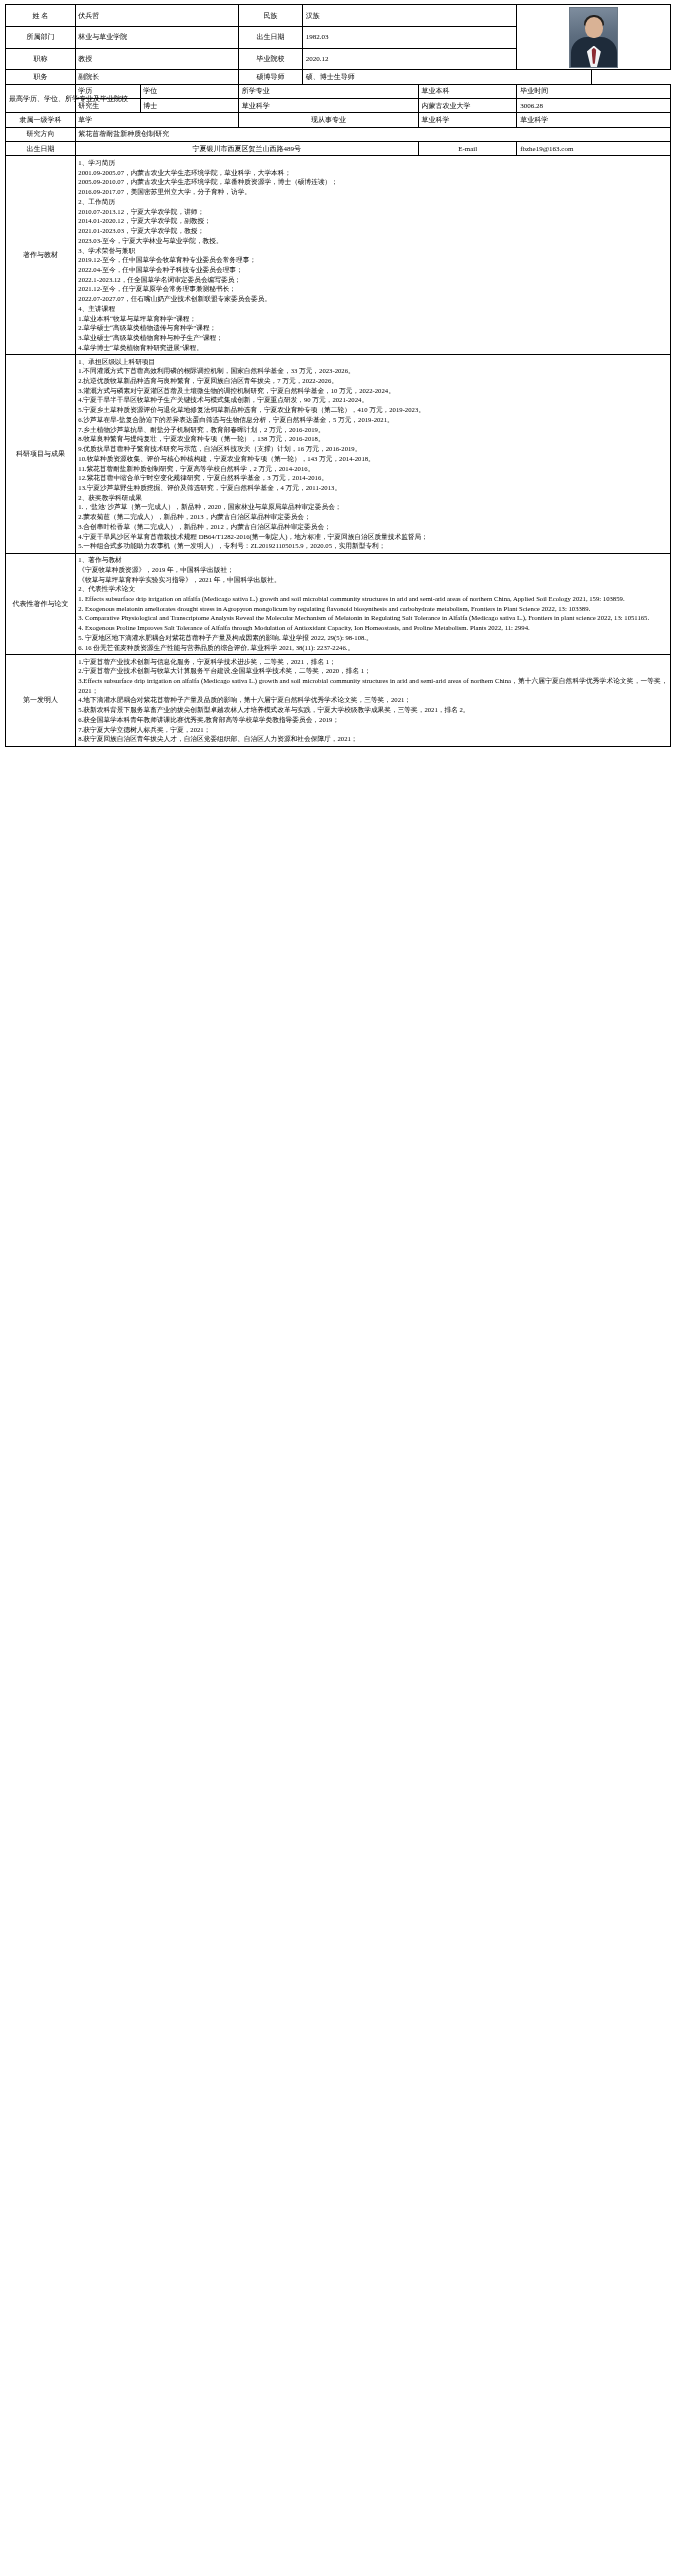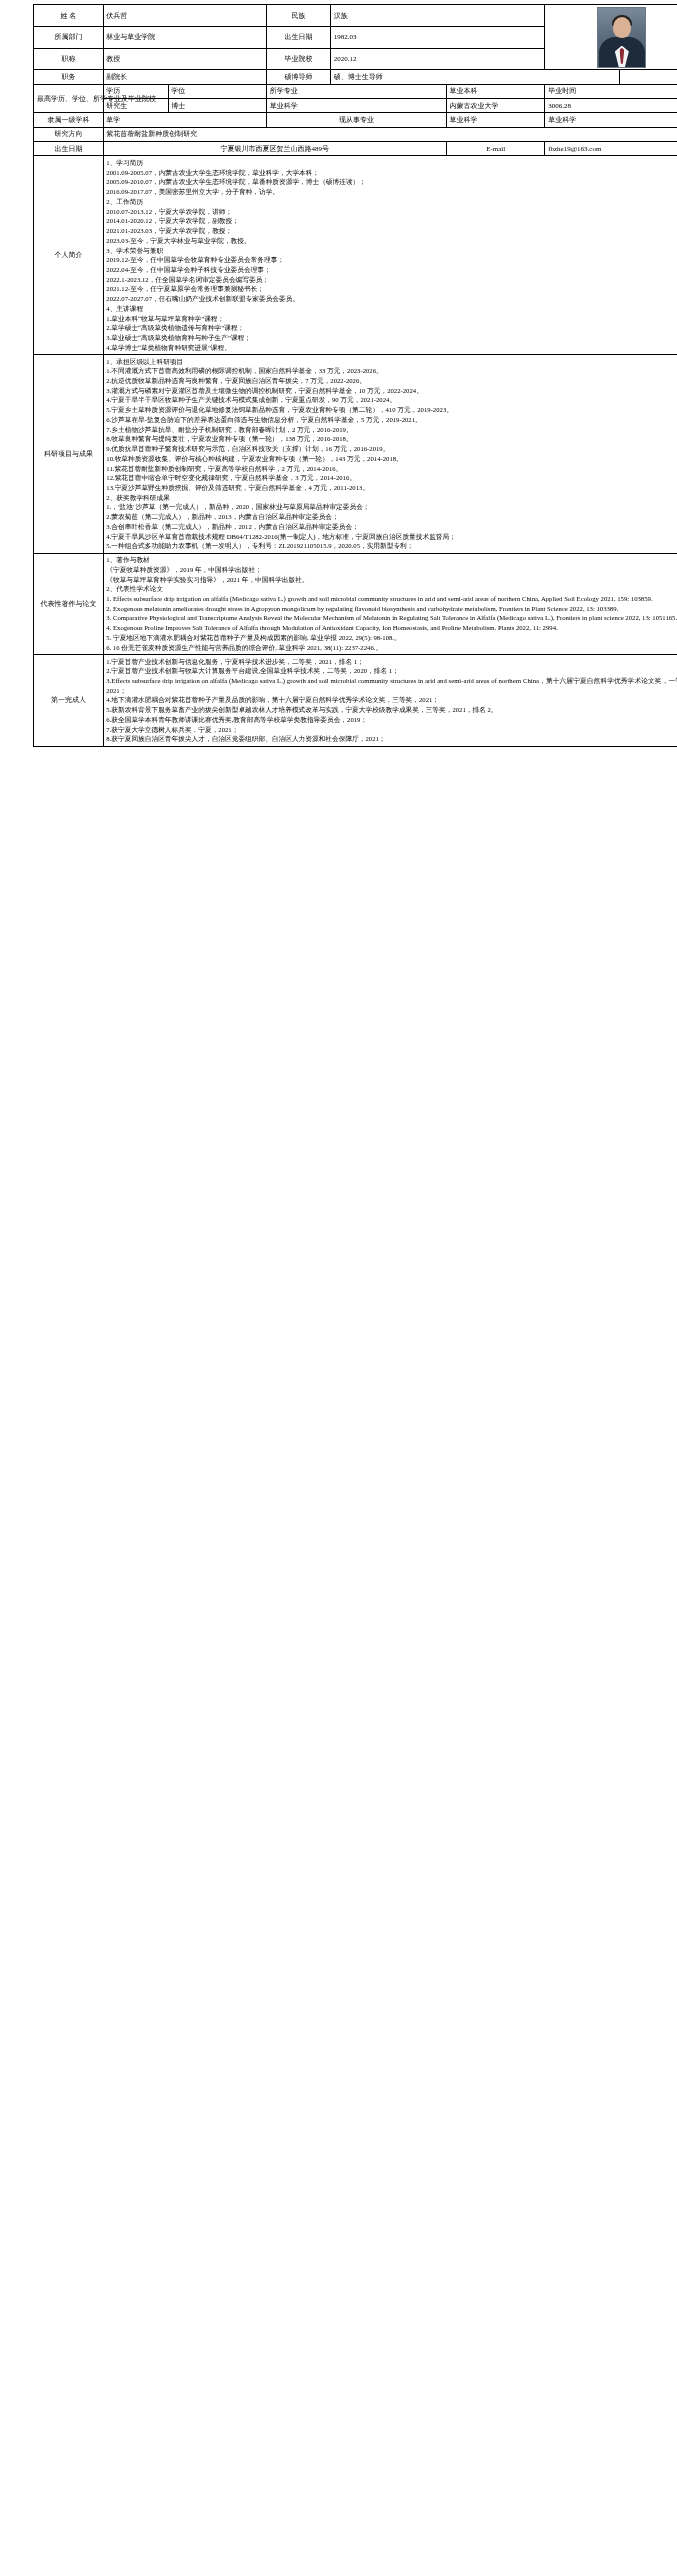--- a/index.html
+++ b/index.html
@@ -3,21 +3,21 @@
 <meta charset="utf-8">
 <style>
   * { box-sizing: border-box; }
   html, body { margin:0; padding:0; background:#ffffff; }
   body {
     font-family: "Liberation Serif", "DejaVu Serif", serif;
     font-size: 6.7px;
     color: #000;
     width: 677px;
   }
-  .page { width: 615px; padding: 4.3px 5.3px 10.7px 5.3px; margin-left: 28px; }
+  .page { width: 615px; padding: 4.3px 5.3px 10.7px 5.3px; }
   table.cv {
     border-collapse: collapse;
     width: 666px;
     table-layout: fixed;
   }
   table.cv td {
     border: 0.5px solid #000;
     padding: 1.6px 2.7px;
     vertical-align: middle;
     line-height: 1.45;
@@ -156,21 +156,21 @@
   </tr>
 
   <tr>
     <td class="lbl big">出生日期</td>
     <td class="left big" colspan="4">宁夏银川市西夏区贺兰山西路489号</td>
     <td class="email-lbl big">E-mail</td>
     <td class="ctr big" colspan="2">fbzhe19@163.com</td>
   </tr>
 
   <tr>
-    <td class="vtext big">个人简介</td>
+    <td class="vtext big">著作与教材</td>
     <td class="block-cell" colspan="7">
       <div id="profile-sections">
               <p class="sec-title">1、学习简历</p>
               <p class="just">2001.09-2005.07，内蒙古农业大学生态环境学院，草业科学，大学本科；</p>
               <p class="just">2005.09-2010.07，内蒙古农业大学生态环境学院，草番种质资源学，博士（硕博连读）；</p>
               <p class="just">2016.09-2017.07，美国密苏里州立大学，分子育种，访学。</p>
               <p class="sec-title">2、工作简历</p>
               <p class="just">2010.07-2013.12，宁夏大学农学院，讲师；</p>
               <p class="just">2014.01-2020.12，宁夏大学农学院，副教授；</p>
               <p class="just">2021.01-2023.03，宁夏大学农学院，教授；</p>
@@ -230,21 +230,21 @@
               <p class="just">2. Exogenous melatonin ameliorates drought stress in Agropyron mongolicum by regulating flavonoid biosynthesis and carbohydrate metabolism, Frontiers in Plant Science 2022, 13: 103389.</p>
               <p class="just">3. Comparative Physiological and Transcriptome Analysis Reveal the Molecular Mechanism of Melatonin in Regulating Salt Tolerance in Alfalfa (Medicago sativa L.), Frontiers in plant science 2022, 13: 1051165.</p>
               <p class="just">4. Exogenous Proline Improves Salt Tolerance of Alfalfa through Modulation of Antioxidant Capacity, Ion Homeostasis, and Proline Metabolism. Plants 2022, 11: 2994.</p>
               <p class="just">5. 宁夏地区地下滴灌水肥耦合对紫花苜蓿种子产量及构成因素的影响, 草业学报 2022, 29(5): 98-108.。</p>
               <p class="just">6. 16 份无芒雀麦种质资源生产性能与营养品质的综合评价, 草业科学 2021, 38(11): 2237-2246.。</p>
             </div>
     </td>
   </tr>
 
   <tr>
-    <td class="vtext big">第一完成人</td>
+    <td class="vtext big">第一发明人</td>
     <td class="block-cell" colspan="7">
       <div id="honors-lines">
               <p class="just">1.宁夏苜蓿产业技术创新与信息化服务，宁夏科学技术进步奖，二等奖，2021，排名 1；</p>
               <p class="just">2.宁夏苜蓿产业技术创新与牧草大计算服务平台建设,全国草业科学技术奖，二等奖，2020，排名 1；</p>
               <p class="just">3.Effects subsurface drip irrigation on alfalfa (Medicago sativa L.) growth and soil microbial community structures in arid and semi-arid areas of northern China，第十六届宁夏自然科学优秀学术论文奖，一等奖，2021；</p>
               <p class="just">4.地下滴灌水肥耦合对紫花苜蓿种子产量及品质的影响，第十六届宁夏自然科学优秀学术论文奖，三等奖，2021；</p>
               <p class="just">5.获新农科背景下服务草畜产业的拔尖创新型卓越农林人才培养模式改革与实践，宁夏大学校级教学成果奖，三等奖，2021，排名 2。</p>
               <p class="just">6.获全国草学本科青年教师讲课比赛优秀奖,教育部高等学校草学类教指导委员会，2019；</p>
               <p class="just">7.获宁夏大学立德树人标兵奖，宁夏，2021；</p>
               <p class="just">8.获宁夏回族自治区青年拔尖人才，自治区党委组织部、自治区人力资源和社会保障厅，2021；</p>

